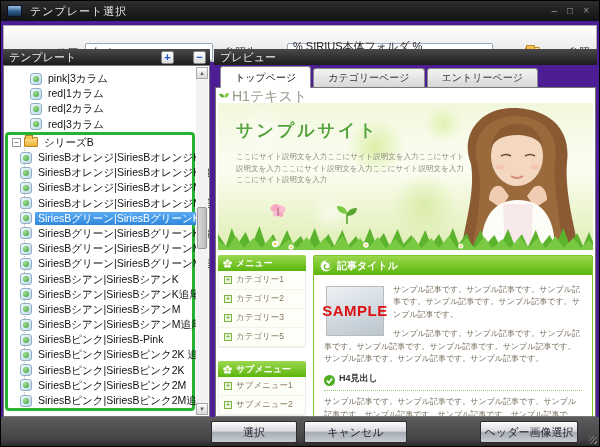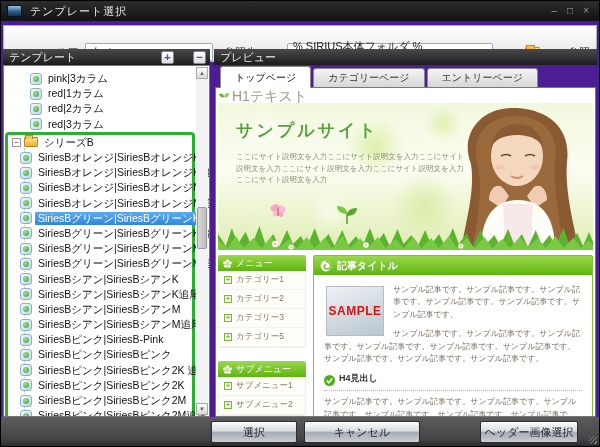--- a/index.html
+++ b/index.html
@@ -100,54 +100,54 @@
   .hero-desc { position:absolute; left:18px; top:48px; width:235px; font-size:7.5px;
                color:#8b8b7b; line-height:1.55; }
   .hero svg.woman { position:absolute; right:4px; bottom:0; }
   .hero svg.grass { position:absolute; left:0; bottom:0; width:100%; height:30px; }
   .hero svg.butterfly { position:absolute; left:52px; bottom:32px; }
   .hero svg.sprout { position:absolute; left:118px; bottom:26px; }
 
   .pv-cols { display:flex; margin-top:5px; align-items:flex-start; }
   .pv-side { width:88px; flex:none; margin-right:7px; }
   .g-bar { height:16px; display:flex; align-items:center; padding-left:5px;
-           background:linear-gradient(#9bd84e,#5cb50d); color:#fff; font-size:9px; font-weight:normal;
+           background:linear-gradient(#9bd84e,#5cb50d); color:#fff; font-size:9px; font-weight:bold;
            border-radius:2px 2px 0 0; }
   .g-bar svg { margin-right:4px; }
   .side-list { background:#fdfef8; border:1px solid #eee; border-top:none; }
   .side-item { display:flex; align-items:center; height:19px; font-size:8.5px; color:#8a7a60;
                padding-left:5px; border-bottom:1px solid #f3f3ea; cursor:pointer; }
   .plus-box { width:8px; height:8px; flex:none; margin-right:4px; border:1px solid #7cb342;
               background:#eef7dd; color:#53a018; font-size:8px; line-height:6px; text-align:center; }
   .side-gap { height:13px; }
 
   .pv-main { flex:1; border:1px solid #7cc52e; border-radius:2px; min-height:160px; }
   .art-bar { height:19px; display:flex; align-items:center; padding-left:6px;
              background:linear-gradient(#9bd84e,#5cb50d); color:#fff; font-size:10px; font-weight:bold; }
   .art-bar svg { margin-right:5px; }
   .art-body { padding:9px 10px 0 10px; font-size:8px; color:#7a6f5f; line-height:1.55; }
   .sample-box { float:left; width:58px; height:50px; margin:2px 9px 4px 2px;
                 background:linear-gradient(160deg,#eef2f6,#b9c5ce); border:1px solid #bbb;
                 display:flex; align-items:center; justify-content:center; }
-  .sample-box span { color:#dd1111; font-weight:bold; font-size:12px; letter-spacing:.5px; }
+  .sample-box span { color:#dd1111; font-weight:bold; font-size:15px; letter-spacing:.5px; }
   .art-p { margin-bottom:7px; }
   .h4row { clear:both; display:flex; align-items:flex-end; margin-top:4px; padding-bottom:4px;
            border-bottom:1px dotted #9bc77a; font-size:9px; font-weight:bold; color:#333; }
   .h4row svg { margin-right:4px; }
   .art-p.last { margin-top:5px; }
 
   
   .footer { position:absolute; left:0; right:0; bottom:0; height:29px;
             background:linear-gradient(#5c5c5e,#454547 75%,#2a2a2c); }
   .fbtn { position:absolute; top:4px; height:22px; border:1px solid #2c2c2e; border-radius:2px;
           background:linear-gradient(#fcfcfc,#dadce0 45%,#a7adb5 52%,#c9cdd3);
           box-shadow:inset 0 1px 0 rgba(255,255,255,.9); color:#1d1d2a; font-size:11px;
           display:flex; align-items:center; justify-content:center; cursor:pointer; }
   .fbtn.select { left:210px; width:86px; }
-  .fbtn.cancel { left:303px; width:116px;font-family:Liberation Mono, monospace; }
+  .fbtn.cancel { left:303px; width:103px;font-family:Liberation Mono, monospace; }
   .fbtn.headerimg { left:479px; width:98px; }
   .grip { position:absolute; right:2px; bottom:2px; width:8px; height:8px;
           background:repeating-linear-gradient(135deg,#888 0 1px,transparent 1px 3px); }
 </style>
 </head>
 <body>
 
 <div class="window">
 
   <div class="titlebar">
@@ -253,24 +253,20 @@
               <span class="doc-ic"></span>
               <span class="tlabel">SiriesBシアン|SiriesBシアンM</span>
             </div>
             <div class="trow lvl3">
               <span class="doc-ic"></span>
               <span class="tlabel">SiriesBシアン|SiriesBシアンM追尾</span>
             </div>
             <div class="trow lvl3">
               <span class="doc-ic"></span>
               <span class="tlabel">SiriesBピンク|SiriesB-Pink</span>
-            </div>
-            <div class="trow lvl3">
-              <span class="doc-ic"></span>
-              <span class="tlabel">SiriesBピンク|SiriesBピンク</span>
             </div>
             <div class="trow lvl3">
               <span class="doc-ic"></span>
               <span class="tlabel">SiriesBピンク|SiriesBピンク2K 追尾</span>
             </div>
             <div class="trow lvl3">
               <span class="doc-ic"></span>
               <span class="tlabel">SiriesBピンク|SiriesBピンク2K</span>
             </div>
             <div class="trow lvl3">

